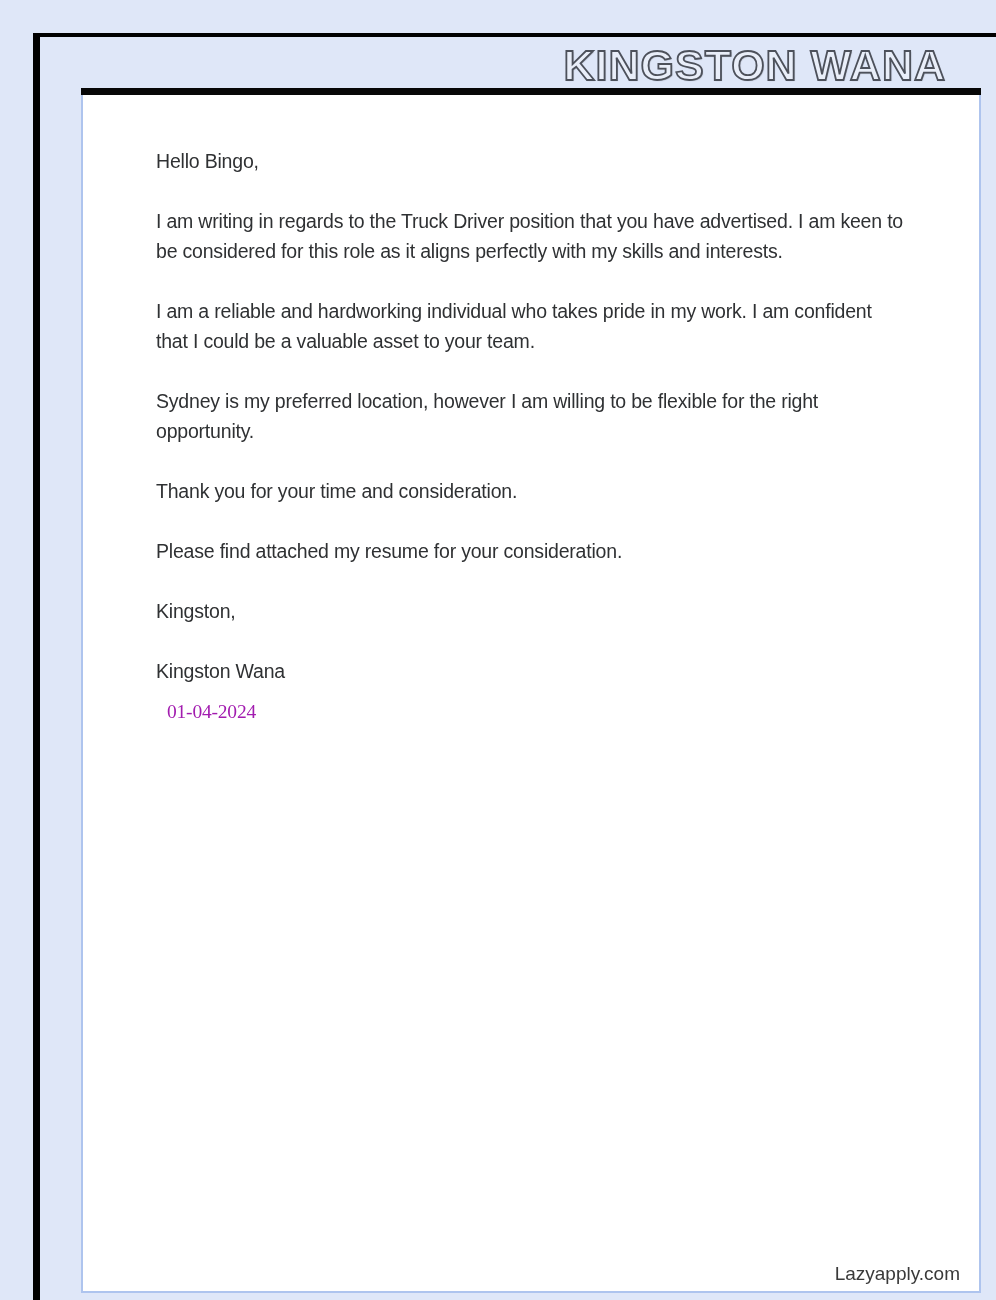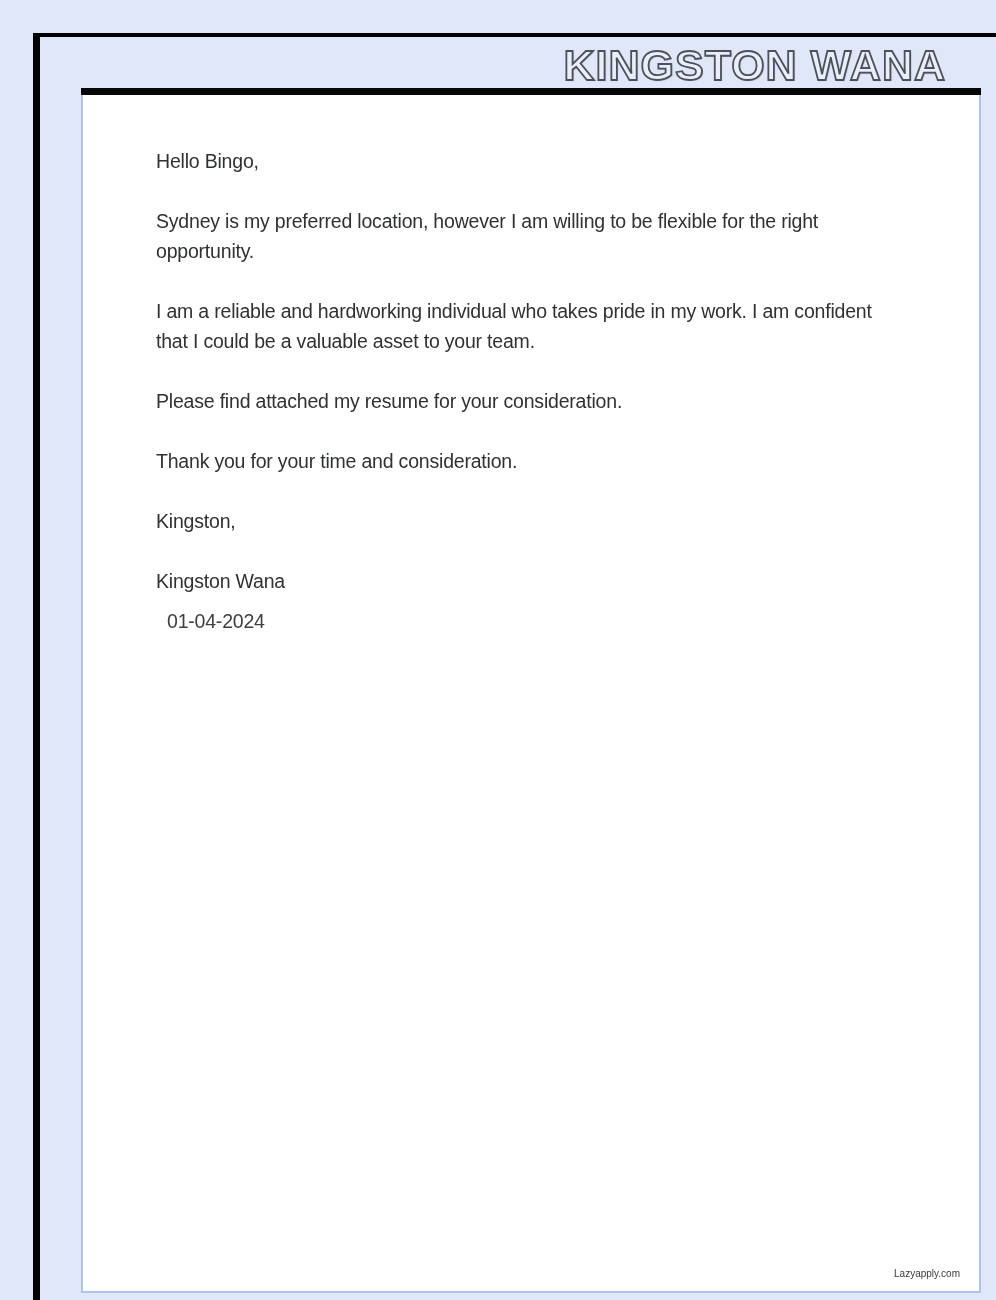--- a/index.html
+++ b/index.html
@@ -62,50 +62,52 @@
     line-height: 30px;
     letter-spacing: -0.2px;
   }
   .letter-body p { margin-bottom: 30px; }
   .date-line {
     margin-top: -20px;
     font-size: 19.5px;
     line-height: 30px;
   }
   .date-link {
-    color: #404040;
+    color: #a21caf;
     text-decoration: none;
     cursor: pointer;
+    font-family: Liberation Serif, serif;
   }
   .watermark {
     position: absolute;
     right: 8px;
     bottom: -2px;
-    font-size: 10px;
+    font-size: 19px;
     color: #3a3a3a;
     background: transparent;
     line-height: 16px;
   }
 </style>
 </head>
 <body>
 
 <div class="brand-header">
   <div class="brand-title">KINGSTON WANA</div>
 </div>
 
 <div class="top-rule"></div>
 
 <div class="letter-page">
   <div class="letter-body">
     <p>Hello Bingo,</p>
+    <p>I am writing in regards to the Truck Driver position that you have advertised. I am keen to be considered for this role as it aligns perfectly with my skills and interests.</p>
+    <p>I am a reliable and hardworking individual who takes pride in my work. I am confident that I could be a valuable asset to your team.</p>
     <p>Sydney is my preferred location, however I am willing to be flexible for the right opportunity.</p>
-    <p>I am a reliable and hardworking individual who takes pride in my work. I am confident that I could be a valuable asset to your team.</p>
+    <p>Thank you for your time and consideration.</p>
     <p>Please find attached my resume for your consideration.</p>
-    <p>Thank you for your time and consideration.</p>
     <p>Kingston,</p>
     <p>Kingston Wana</p>
     <div class="date-line">
       <span class="date-link">01-04-2024</span>
     </div>
   </div>
 
   <div class="watermark">Lazyapply.com</div>
 </div>
 

